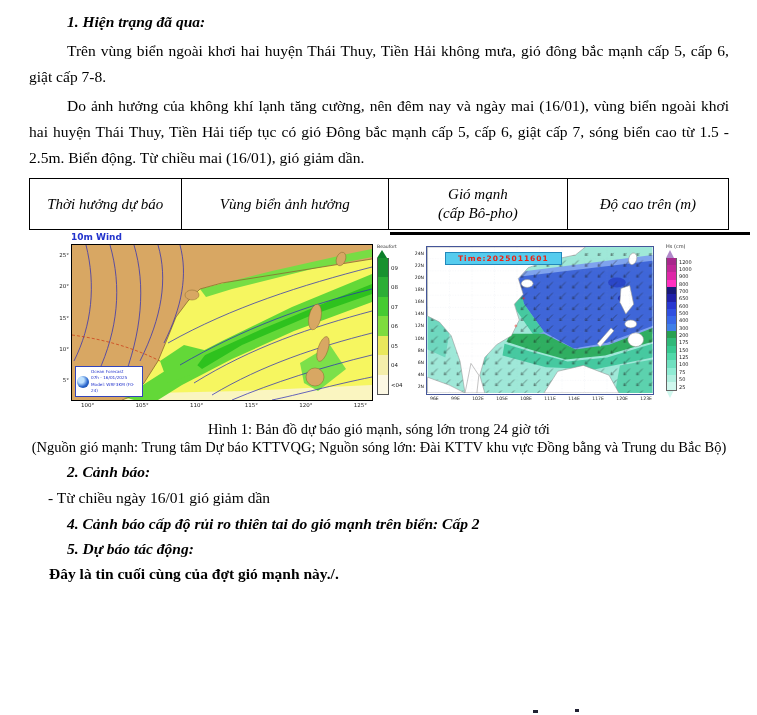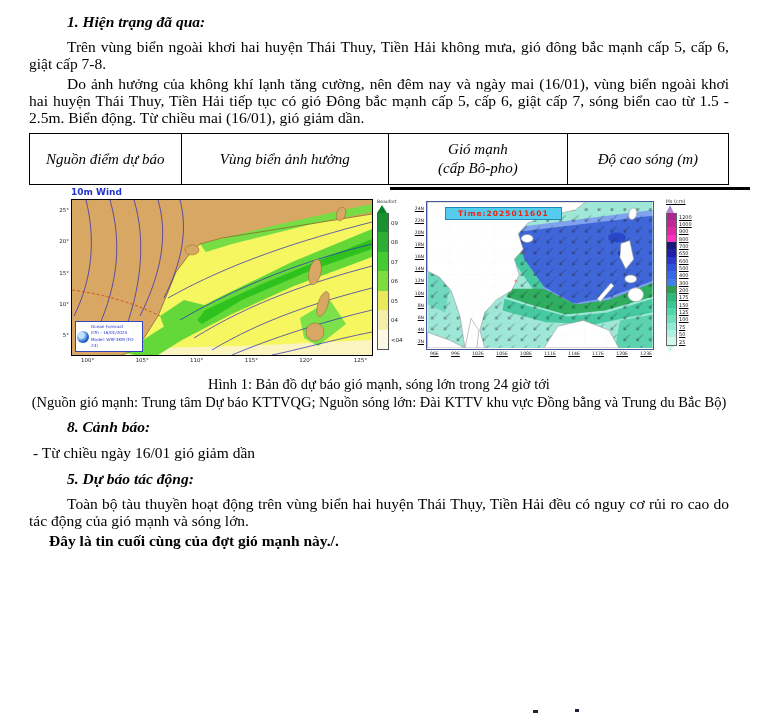--- a/index.html
+++ b/index.html
@@ -3,22 +3,22 @@
 <meta charset="utf-8">
 <style>
   html,body{margin:0;padding:0;}
   body{
     width:757px;height:715px;background:#fff;color:#000;
     font-family:"Liberation Serif",serif;position:relative;overflow:hidden;
   }
   .page{padding:6px 28px 0 29px;}
   p{margin:0;}
   .h{font-weight:bold;font-size:15.5px;text-indent:38px;margin:7px 0 7px 0;font-style:italic;}
-  .body-p{font-size:15.5px;line-height:17px;text-align:justify;text-indent:38px;margin:0 0 3px 0;}
-  .dash-item{font-size:15.5px;margin:8px 0 8px 4px;}
+  .body-p{font-size:15.5px;line-height:26px;text-align:justify;text-indent:38px;margin:0 0 3px 0;}
+  .dash-item{font-size:15.5px;margin:8px 0 8px 19px;}
   
   table.fc{width:100%;border-collapse:collapse;margin:7px 0 2px 0;table-layout:fixed;}
   table.fc th,table.fc td{border:1.6px solid #000;text-align:center;vertical-align:middle;
     font-size:15px;line-height:19px;padding:3px 2px;white-space:pre-line;}
   table.fc th{font-style:italic;font-weight:normal;height:44px;}
   table.fc td{height:62px;}
   .c1{width:21.6%}.c2{width:29.8%}.c3{width:25.6%}.c4{width:23%}
   
   .maps-row{display:flex;align-items:flex-start;margin:2px 0 2px 28px;height:184px;}
   .map-block{position:relative;}
@@ -43,21 +43,21 @@
   .windbar .cb-row{height:19.5px;}
   .windbar .cb-sw{width:10px;height:19.5px;border:0.5px solid #555;border-top:none;}
   .windbar .cb-lb{font:5.5px "DejaVu Sans",sans-serif;margin-left:2px;color:#222;}
   .legend-box{position:absolute;left:3px;bottom:3px;width:64px;height:27px;background:#fff;
     border:1px solid #3344bb;display:flex;align-items:center;padding:1px;}
   .globe{width:12px;height:12px;border-radius:50%;flex:0 0 12px;
     background:radial-gradient(circle at 35% 35%, #bfe2ff 0 25%, #2a66cc 60%, #16408e);margin-right:2px;}
   .legend-lines{font:4.2px "DejaVu Sans",sans-serif;color:#2233cc;line-height:1.45;overflow:hidden;}
   
   .wavemap{width:352px;margin-left:4px;position:relative;padding-top:5px;
-    display:grid;grid-template-columns:16px 228px 10px 50px;grid-template-rows:10px 148px 10px;text-decoration:underline;}
+    display:grid;grid-template-columns:16px 228px 10px 50px;grid-template-rows:10px 148px 10px;}
   .black-bar{position:absolute;top:0;left:-20px;width:360px;height:3px;background:#000;}
   .wv-y{grid-column:1;grid-row:1 / span 2;font-size:4.6px;padding:14px 2px 6px 0;}
   .wv-plot{grid-column:2;grid-row:1 / span 2;border:1px solid #445599;position:relative;background:#fff;margin-top:9px;}
   .wv-x{grid-column:2;grid-row:3;font-size:4.6px;padding:1px 2px 0 4px;}
   .wv-cb{grid-column:4;grid-row:1 / span 2;padding-top:6px;padding-left:2px;}
   .wavebar .cb-row{height:7.35px;}
   .wavebar .cb-sw{width:9px;height:7.35px;border:0.4px solid #666;border-top:none;}
   .wavebar .cb-lb{font:5px "DejaVu Sans",sans-serif;margin-left:2px;color:#222;}
   .wv-cb .cb-title{font:5px "DejaVu Sans",sans-serif;}
   .wv-cb .cb-arrow-up{border-bottom:8px solid #b089c9;border-left-width:4.5px;border-right-width:4.5px;}
@@ -76,25 +76,25 @@
 <div class="page">
 
   <p class="h">1. Hiện trạng đã qua:</p>
   <p class="body-p">Trên vùng biển ngoài khơi hai huyện Thái Thuy, Tiền Hải không mưa, gió đông bắc mạnh cấp 5, cấp 6, giật cấp 7-8.</p>
 
   <p class="body-p">Do ảnh hưởng của không khí lạnh tăng cường, nên đêm nay và ngày mai (16/01), vùng biển ngoài khơi hai huyện Thái Thuy, Tiền Hải tiếp tục có gió Đông bắc mạnh cấp 5, cấp 6, giật cấp 7, sóng biển cao từ 1.5 - 2.5m. Biển động. Từ chiều mai (16/01), gió giảm dần.</p>
 
   <table class="fc">
     <tbody>
         <tr>
-      <th class="c1">Nguồn điểm dự báo</th>
+      <th class="c1">Thời hưởng dự báo</th>
       <th class="c2">Vùng biển ảnh hưởng</th>
       <th class="c3">Gió mạnh
 (cấp Bô-pho)</th>
-      <th class="c4">Độ cao sóng (m)</th>
+      <th class="c4">Độ cao trên (m)</th>
     </tr>
   </tbody>
     </table>
 
   <div class="maps-row">
 
     <div class="map-block windmap">
       <div class="wm-title">10m Wind</div>
       <div class="axis-y wm-y">
           <div class="tick">25°</div>
@@ -334,25 +334,25 @@
             </div>
           </div>
         <div class="cb-arrow-down"></div>
       </div>
     </div>
   </div>
 
   <p class="caption">Hình 1: Bản đồ dự báo gió mạnh, sóng lớn trong 24 giờ tới</p>
   <p class="source">(Nguồn gió mạnh: Trung tâm Dự báo KTTVQG; Nguồn sóng lớn: Đài KTTV khu vực Đồng bằng và Trung du Bắc Bộ)</p>
 
-  <p class="h">8. Cảnh báo:</p>
+  <p class="h">2. Cảnh báo:</p>
   <p class="dash-item">- Từ chiều ngày 16/01 gió giảm dần</p>
 
+  <p class="h">4. Cảnh báo cấp độ rủi ro thiên tai do gió mạnh trên biển: Cấp 2</p>
 
   <p class="h">5. Dự báo tác động:</p>
-  <p class="body-p">Toàn bộ tàu thuyền hoạt động trên vùng biển hai huyện Thái Thụy, Tiền Hải đều có nguy cơ rủi ro cao do tác động của gió mạnh và sóng lớn.</p>
 
   <p class="closing">Đây là tin cuối cùng của đợt gió mạnh này./.</p>
 
 </div>
 
 <div class="speck" style="left:533px;top:710px;width:5px;height:3px;"></div>
 <div class="speck" style="left:575px;top:709px;width:4px;height:3px;"></div>
 
 </body></html>

